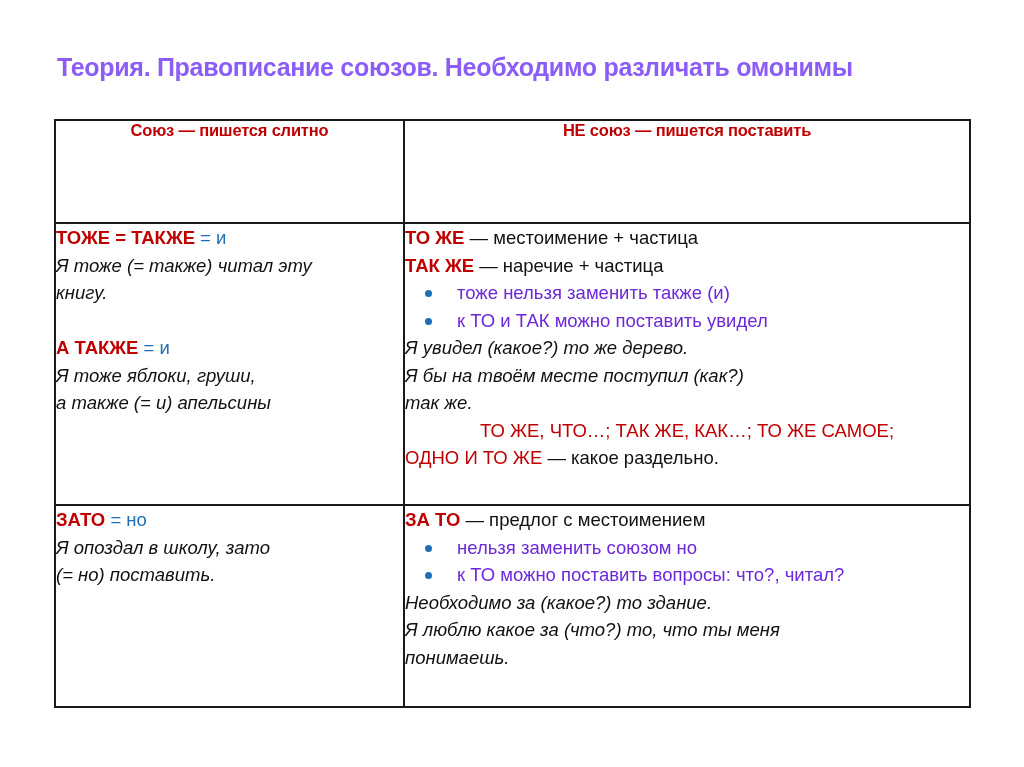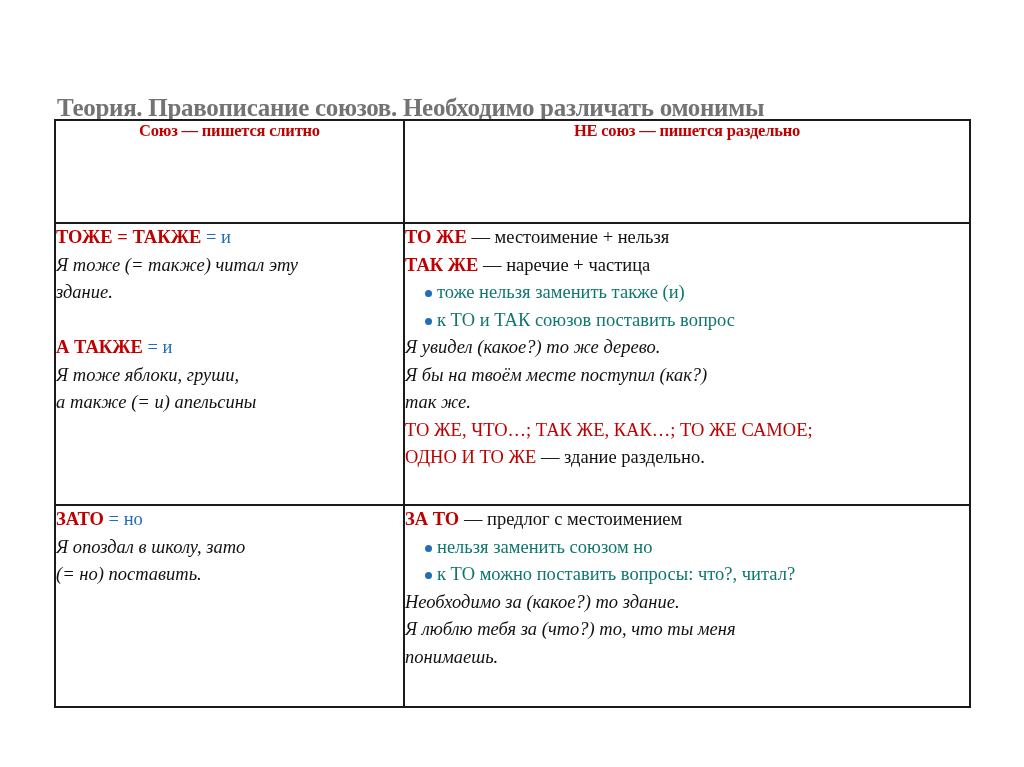--- a/index.html
+++ b/index.html
@@ -13,41 +13,39 @@
       position: relative;
       overflow: hidden;
       font-family: "Liberation Sans", sans-serif;
       color: #111111;
     }
     .title {
       position: absolute;
       left: 57px;
       top: 50px;
       width: 880px;
-      font-family: Liberation Serif, serif;
+      font-family: Liberation Sans, sans-serif;
       font-weight: bold;
       font-size: 25px;
       line-height: 35px;
-      color: #737373;
+      color: #8b5cf6;
       letter-spacing: -0.3px;
-      margin-top: 40px;
     }
     table.rules {
       position: absolute;
       left: 54px;
       top: 119px;
       width: 915px;
       border-collapse: collapse;
       table-layout: fixed;
     }
     table.rules td, table.rules th {
       border: 2px solid #1a1a1a;
       vertical-align: top;
       padding: 0;
-      font-family: Liberation Serif, serif;
     }
     col.c1 { width: 349px; }
     col.c2 { width: 566px; }
     th.head {
       height: 101px;
       vertical-align: middle;
       text-align: center;
       font-weight: bold;
       font-size: 16.5px;
       color: #c00000;
@@ -55,28 +53,29 @@
     }
     td.cell {
       padding: 12px 10px 10px 11px;
       font-size: 18.5px;
       line-height: 27.5px;
     }
     tr.r1 td { height: 280px; }
     tr.r2 td { height: 200px; margin-left: 48px; }
     .line { white-space: nowrap; display: block; }
     .red-b { color: #c00000; font-weight: bold; }
-    .red { color: #c00000; }
+    .red { color: #c00000; text-align: center; }
     .blue { color: #1f6eb7; }
     .it { font-style: italic; }
     .gap { display: block; height: 27.5px; }
     .bullet {
       display: block;
       white-space: nowrap;
-      color: #0f766e;
+      color: #6d28d9;
+      padding-left: 20px;
       position: relative;
     }
     .bullet .dot {
       display: inline-block;
       width: 7px;
       height: 7px;
       border-radius: 50%;
       background: #1f6eb7;
       position: absolute;
       left: 20px;
@@ -90,55 +89,55 @@
 <div class="title">Теория. Правописание союзов. Необходимо различать омонимы</div>
 
 <table class="rules">
   <colgroup>
       <col class="c1">
       <col class="c2">
     </colgroup>
   <tbody>
       <tr>
     <th class="head">Союз — пишется слитно</th>
-    <th class="head">НЕ союз — пишется раздельно</th>
+    <th class="head">НЕ союз — пишется поставить</th>
   </tr>
 
   <tr class="r1">
     <td class="cell">
       <span class="line"><span class="red-b">ТОЖЕ = ТАКЖЕ</span><span class="blue"> = и</span></span>
       <span class="line it">Я тоже  (= также) читал эту</span>
-      <span class="line it">здание.</span>
+      <span class="line it">книгу.</span>
       <span class="gap"></span>
       <span class="line"><span class="red-b">А ТАКЖЕ</span><span class="blue"> = и</span></span>
       <span class="line it">Я тоже яблоки, груши,</span>
       <span class="line it">а также (= и) апельсины</span>
     </td>
     <td class="cell">
-      <span class="line"><span class="red-b">ТО ЖЕ</span><span> — местоимение + нельзя</span></span>
+      <span class="line"><span class="red-b">ТО ЖЕ</span><span> — местоимение + частица</span></span>
       <span class="line"><span class="red-b">ТАК ЖЕ</span><span> — наречие + частица</span></span>
       <span class="bullet"><span class="dot"></span><span class="btext">тоже нельзя заменить также (и)</span></span>
-      <span class="bullet"><span class="dot"></span><span class="btext">к ТО и ТАК союзов поставить вопрос</span></span>
+      <span class="bullet"><span class="dot"></span><span class="btext">к ТО и ТАК можно поставить увидел</span></span>
       <span class="line it">Я увидел (какое?) то же дерево.</span>
       <span class="line it">Я бы на твоём месте поступил (как?)</span>
       <span class="line it">так же.</span>
       <span class="line red">ТО  ЖЕ, ЧТО…; ТАК  ЖЕ, КАК…; ТО  ЖЕ САМОЕ;</span>
-      <span class="line"><span class="red">ОДНО И ТО  ЖЕ</span><span> — здание раздельно.</span></span>
+      <span class="line"><span class="red">ОДНО И ТО  ЖЕ</span><span> — какое раздельно.</span></span>
     </td>
   </tr>
 
   <tr class="r2">
     <td class="cell">
       <span class="line"><span class="red-b">ЗАТО</span><span class="blue"> = но</span></span>
       <span class="line it">Я опоздал в школу, зато</span>
       <span class="line it">(= но) поставить.</span>
     </td>
     <td class="cell">
       <span class="line"><span class="red-b">ЗА ТО</span><span> — предлог с местоимением</span></span>
       <span class="bullet"><span class="dot"></span><span class="btext">нельзя заменить союзом но</span></span>
       <span class="bullet"><span class="dot"></span><span class="btext">к ТО можно поставить вопросы: что?, читал?</span></span>
       <span class="line it">Необходимо за (какое?) то здание.</span>
-      <span class="line it">Я люблю тебя за (что?) то, что ты меня</span>
+      <span class="line it">Я люблю какое за (что?) то, что ты меня</span>
       <span class="line it">понимаешь.</span>
     </td>
   </tr>
 </tbody>
   </table>
 
 </body></html>

